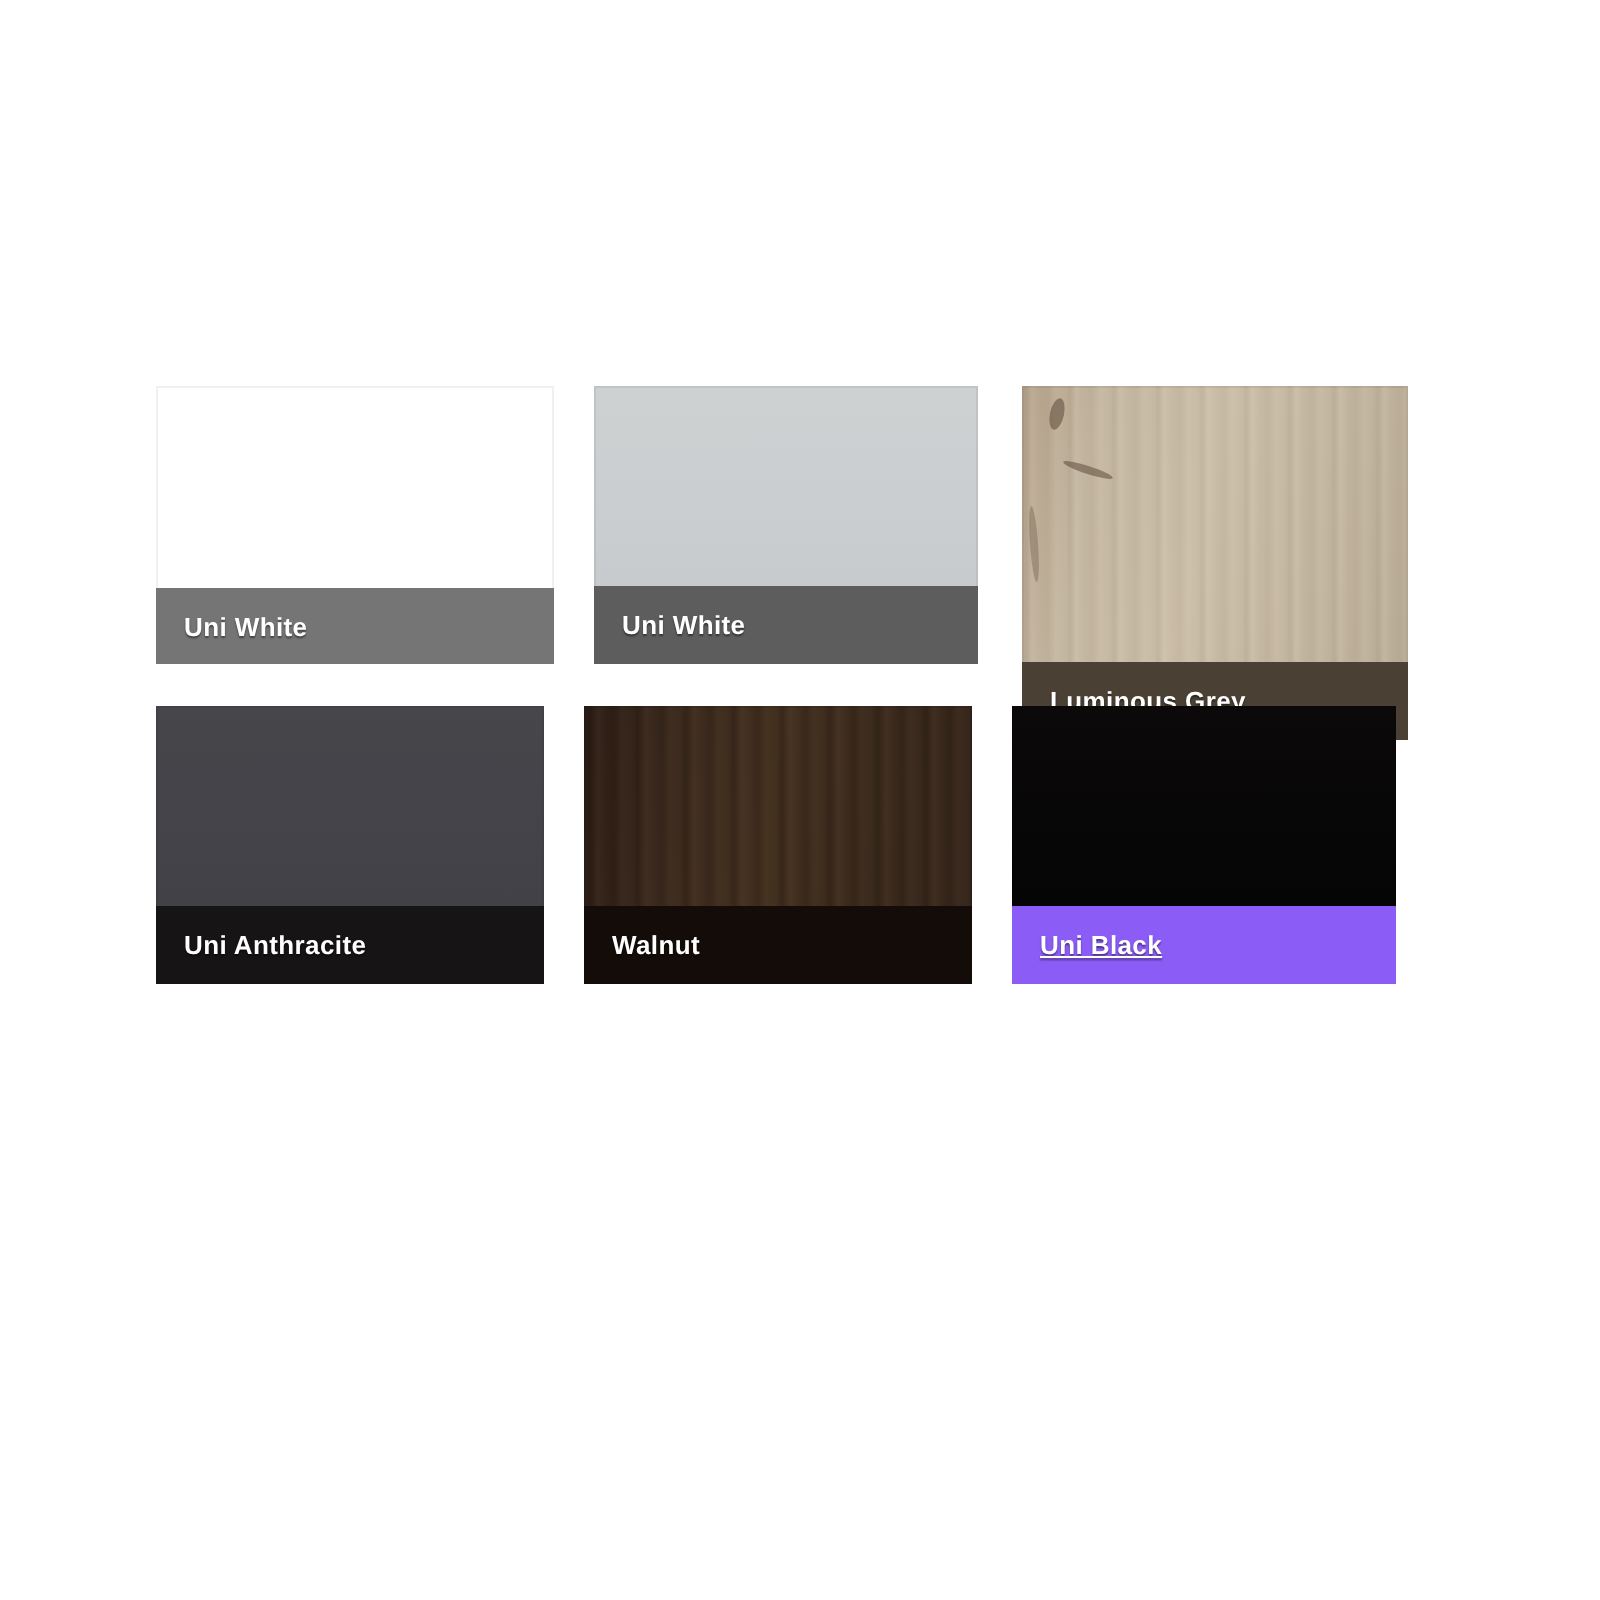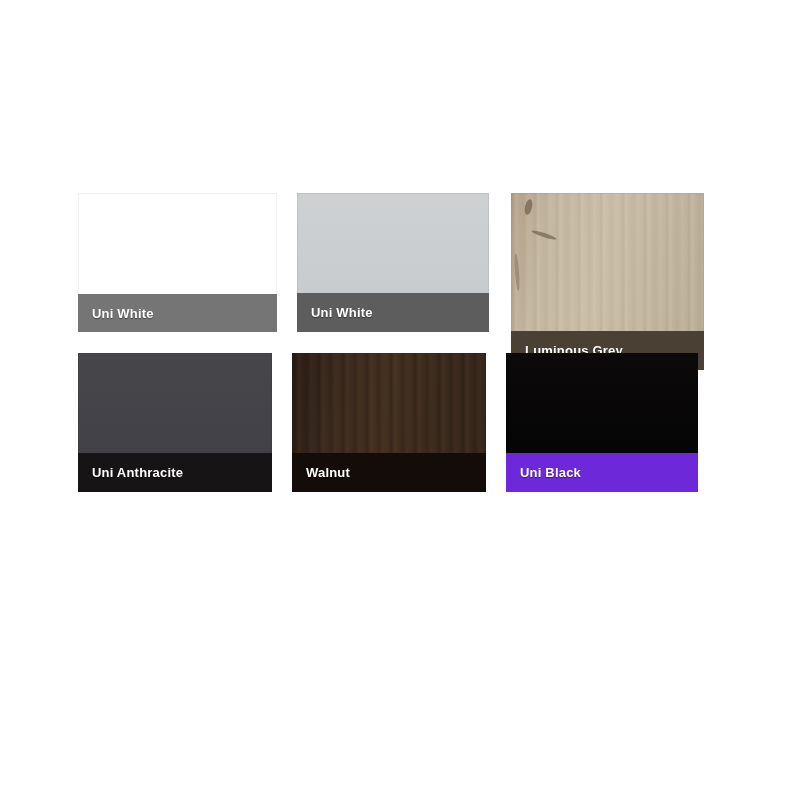--- a/index.html
+++ b/index.html
@@ -118,21 +118,21 @@
   .surface-uni-black {
     background: linear-gradient(180deg, #0b0909 0%, #070606 55%, #030202 100%);
   }
 
   
   .label-grey-mid   { background: #767575; }
   .label-grey-mid2  { background: #5e5d5d; }
   .label-brown-dark { background: #4a4034; }
   .label-near-black { background: #161414; }
   .label-walnut-dk  { background: #140c08; }
-  .label-black      { background: #6d28d9; }
+  .label-black      { background: #8b5cf6; text-decoration: underline; }
 
   
   #swatch-uni-white .swatch-label { height: 38px; }
 
   .edge-hairline {
     position: absolute;
     inset: 0;
     pointer-events: none;
     box-shadow: inset 0 0 0 1px rgba(0,0,0,0.06);
   }

